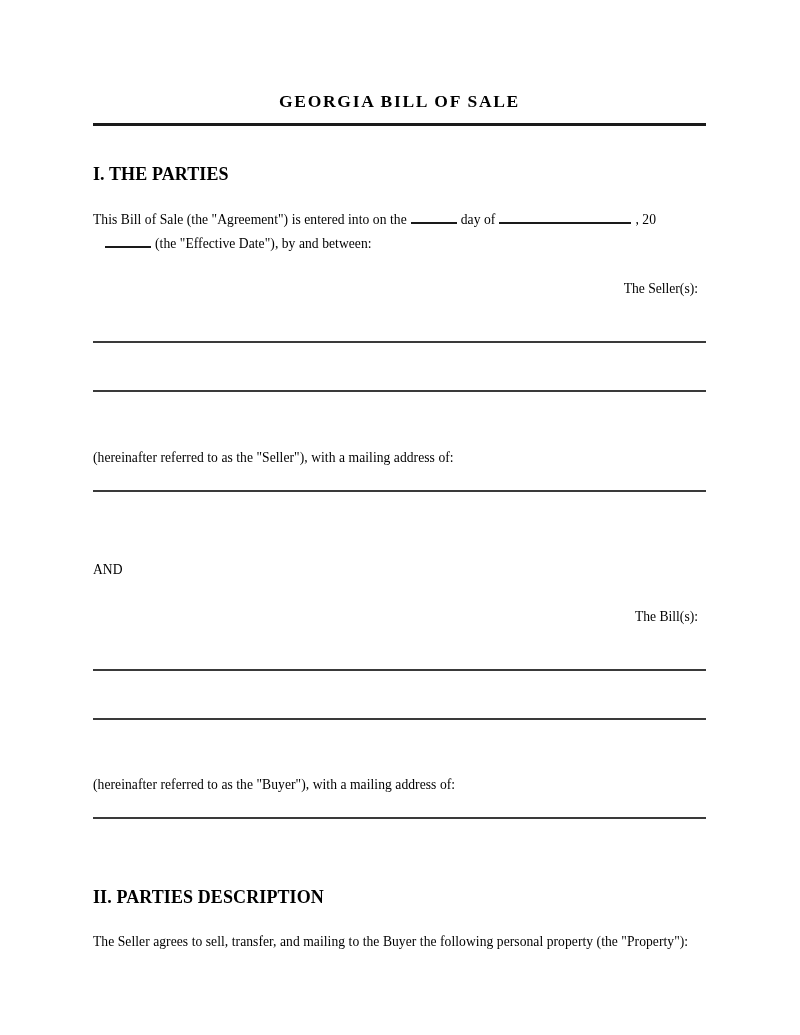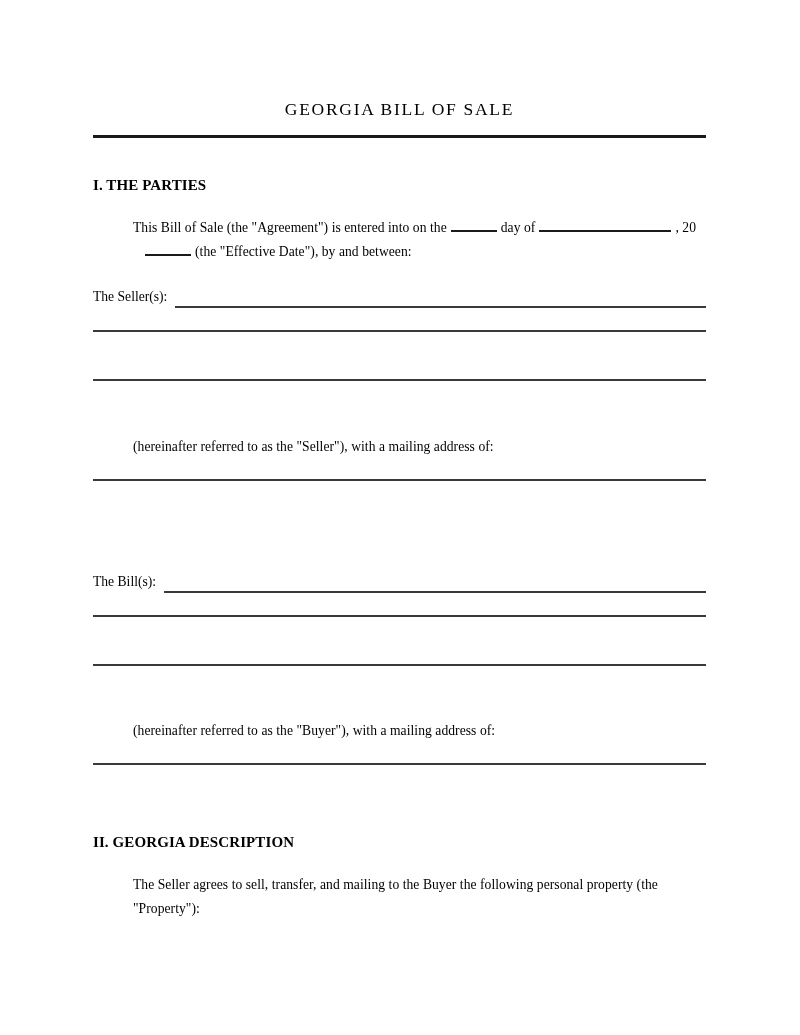--- a/index.html
+++ b/index.html
@@ -22,51 +22,50 @@
   }
   .content {
     position: absolute;
     left: 93px;
     top: 0;
     width: 613px;
   }
 
   
   .doc-title {
-    margin: 16px;
+    margin: 8px;
     padding-top: 84px;
     text-align: center;
     font-size: 17.5px;
-    font-weight: normal;
+    font-weight: bold;
     letter-spacing: 1.7px;
     font-family: "Liberation Serif", "DejaVu Serif", serif;
     line-height: 1.1;
   }
   .title-rule {
     margin-top: 12px;
     height: 0;
     border: 0;
     border-top: 3px solid #1a1a1a;
     width: 100%;
   }
 
   
   .section-heading {
-    font-size: 15px;
+    font-size: 18px;
     font-weight: bold;
     letter-spacing: 0.1px;
     line-height: 1.2;
   }
 
   
   .body-text {
     font-size: 13.6px;
     line-height: 24px;
     letter-spacing: 0.05px;
-    margin-left: 40px;
   }
 
   
   .blank-inline {
     display: inline-block;
     vertical-align: baseline;
     border-bottom: 2px solid #1a1a1a;
     height: 11px;
     margin: 0 4px;
   }
@@ -79,20 +78,21 @@
     border: 0;
     border-top: 2px solid #3a3a3a;
     width: 100%;
     margin: 0;
   }
   .field-row {
     display: flex;
     align-items: flex-end;
     font-size: 13.6px;
     line-height: 22px;
+    flex-direction: column;
   }
   .field-label {
     white-space: nowrap;
     padding-right: 8px;
   }
   .field-line {
     flex: 1 1 auto;
     border-bottom: 2px solid #3a3a3a;
     height: 17px;
   }
@@ -126,36 +126,37 @@
     <hr class="rule">
     <div class="spacer-47"></div>
     <hr class="rule">
 
     <div style="height:54px"></div>
     <div class="body-text">(hereinafter referred to as the "Seller"), with a mailing address of:</div>
     <div style="height:20px"></div>
     <hr class="rule">
 
     <div style="height:66px"></div>
+    <div class="body-text">AND</div>
 
     <div style="height:24px"></div>
     <div class="field-row">
       <span class="field-label">The Bill(s):</span>
       <span class="field-line"></span>
     </div>
     <div class="spacer-22"></div>
     <hr class="rule">
     <div class="spacer-47"></div>
     <hr class="rule">
 
     <div style="height:53px"></div>
     <div class="body-text">(hereinafter referred to as the "Buyer"), with a mailing address of:</div>
     <div style="height:20px"></div>
     <hr class="rule">
 
     <div style="height:68px"></div>
-    <div class="section-heading">II. GEORGIA DESCRIPTION</div>
+    <div class="section-heading">II. PARTIES DESCRIPTION</div>
 
     <div style="height:22px"></div>
     <div class="body-text">The Seller agrees to sell, transfer, and mailing to the Buyer the following personal property (the "Property"):</div>
 
   </div>
 </div>
 
 </body></html>

